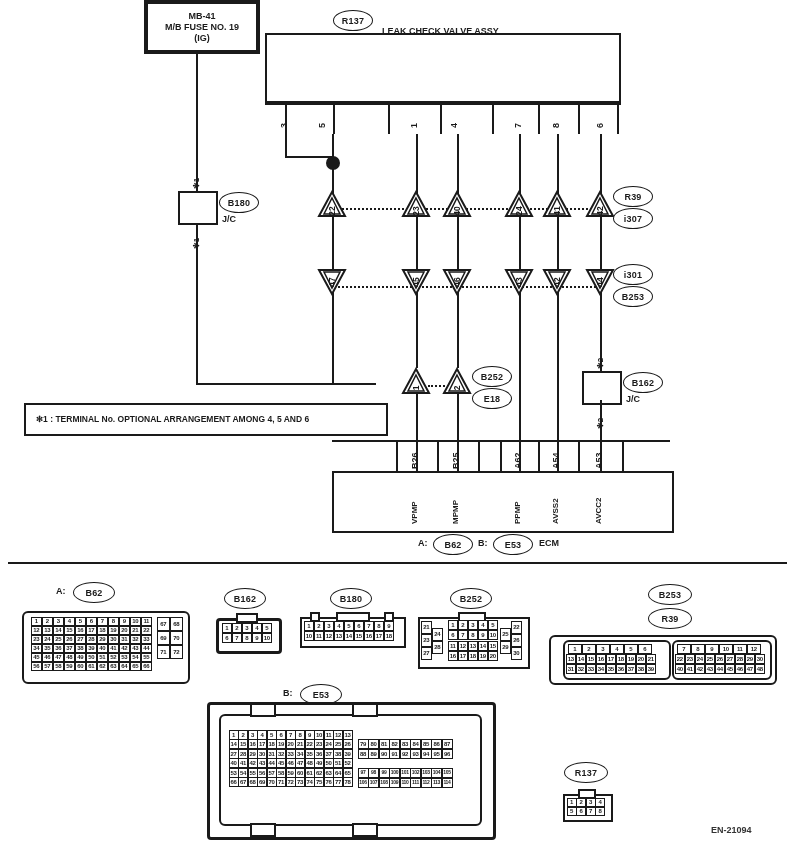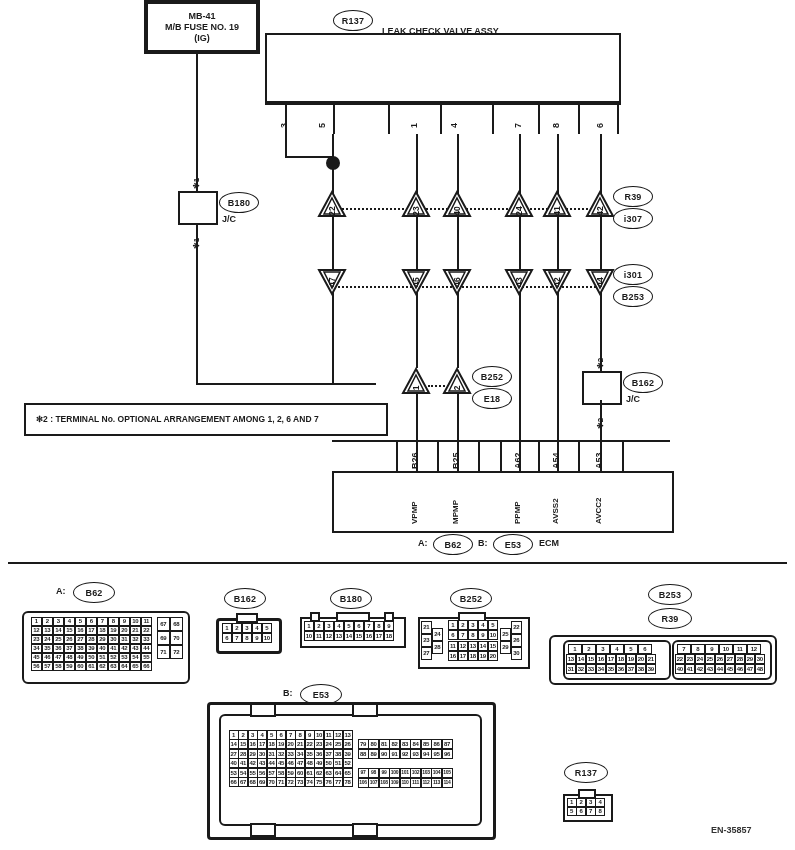--- a/index.html
+++ b/index.html
@@ -321,21 +321,21 @@
 <div class="jcbox" style="left:582px;top:371px;width:36px;height:30px;"></div>
 <div class="vtext small" style="left:596px;top:369px;">✻2</div>
 <div class="vtext small" style="left:596px;top:429px;">✻2</div>
 <div class="oval" style="left:623px;top:372px;width:38px;height:19px;">
   <span>B162</span>
 </div>
 <div class="htext" style="left:626px;top:394px;">J/C</div>
 <div class="lineV" style="left:600px;top:400px;height:72px;"></div>
 
 <div class="notebox" style="left:24px;top:403px;width:340px;">
-  <div>✻2  : TERMINAL No. OPTIONAL ARRANGEMENT AMONG 1, 2, 6 AND 7</div>
+  <div>✻1  : TERMINAL No. OPTIONAL ARRANGEMENT AMONG 4, 5 AND 6</div>
 </div>
 
 <div class="lineH" style="left:332px;top:471px;width:338px;"></div>
 <div class="ecmbox" style="left:332px;top:471px;width:338px;height:58px;"></div>
 
 <div class="lineV" style="left:396px;top:441px;height:30px;"></div>
 <div class="lineV" style="left:437px;top:441px;height:30px;"></div>
 <div class="lineV" style="left:478px;top:441px;height:30px;"></div>
 <div class="lineV" style="left:500px;top:441px;height:30px;"></div>
 <div class="lineV" style="left:538px;top:441px;height:30px;"></div>
@@ -754,13 +754,13 @@
     <div class="cell">1</div>
     <div class="cell">2</div>
     <div class="cell">3</div>
     <div class="cell">4</div>
     <div class="cell">5</div>
     <div class="cell">6</div>
     <div class="cell">7</div>
     <div class="cell">8</div>
   </div>
 
-<div class="footer" style="left:711px;top:825px;">EN-35857</div>
+<div class="footer" style="left:711px;top:825px;">EN-21094</div>
 
 </body></html>

